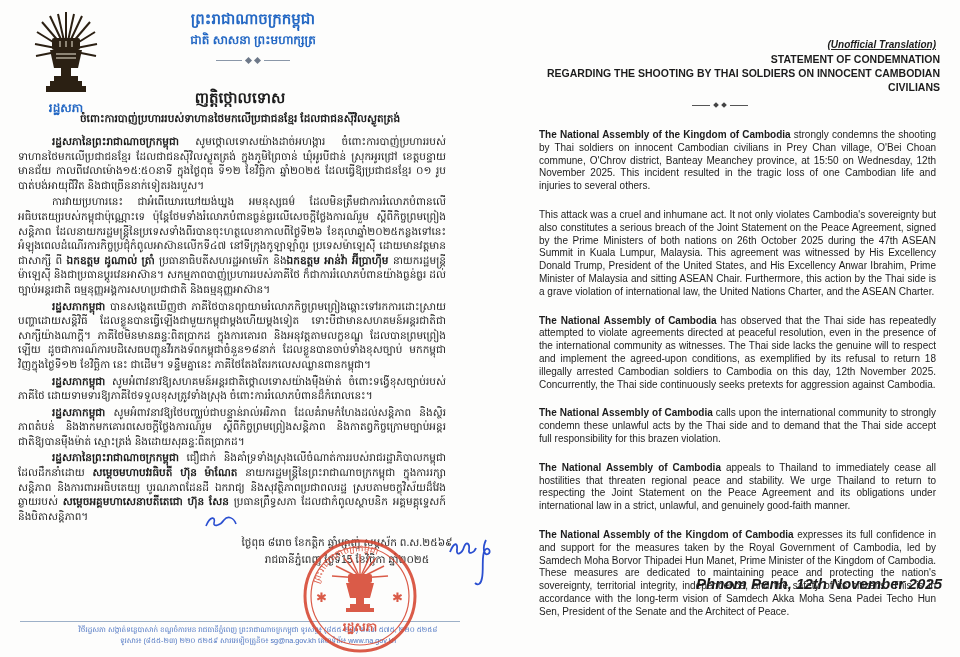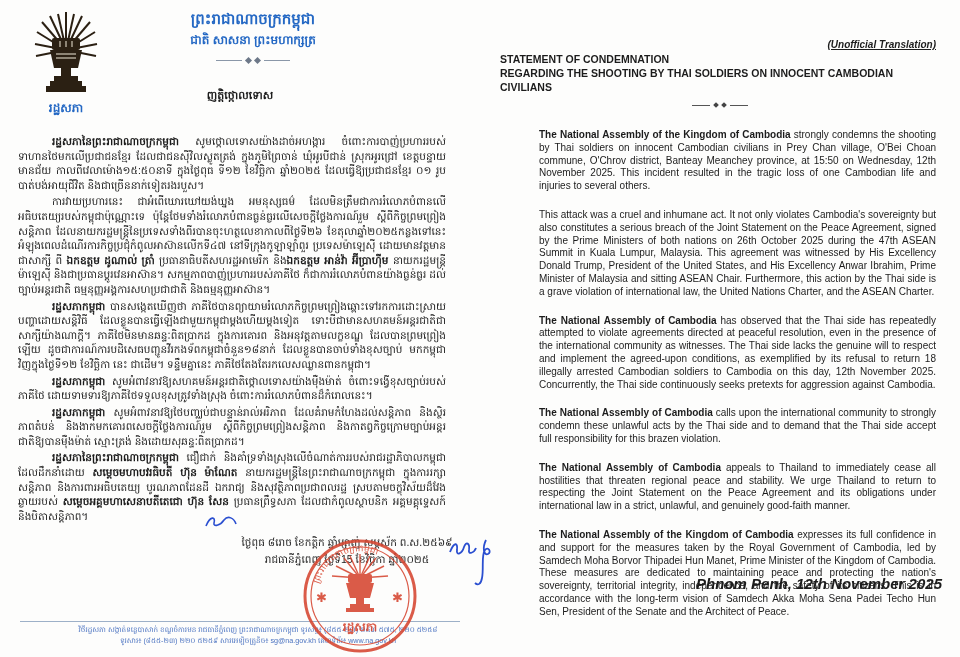--- a/index.html
+++ b/index.html
@@ -9,34 +9,34 @@
   .b{font-weight:bold;}
   
   .kh-head{left:118px;top:8px;width:270px;text-align:center;color:#2468c4;font-weight:bold;}
   .kh-head .l1{font-size:15px;line-height:22px;}
   .kh-head .l2{font-size:12px;line-height:20px;}
   .divider{display:flex;align-items:center;justify-content:center;gap:4px;margin-top:8px;}
   .divider .ln{height:1px;width:26px;background:#8a97a8;}
   .divider .dm{width:5px;height:5px;background:#6d7888;transform:rotate(45deg);}
   .kh-assembly{left:24px;top:100px;width:84px;text-align:center;color:#2468c4;
                font-weight:bold;font-size:12px;}
-  .kh-doc-title{left:18px;top:88px;width:444px;text-align:center;font-weight:bold;font-size:11px;}
+  .kh-doc-title{left:18px;top:88px;width:444px;text-align:center;font-weight:bold;font-size:15px;}
   .kh-subtitle{left:12px;top:112px;width:456px;text-align:center;font-weight:bold;font-size:10.5px;
                white-space:nowrap;overflow:hidden;}
   .kh-body{left:18px;top:134px;width:444px;height:396px;overflow:hidden;
            font-size:10.5px;line-height:14.6px;text-align:justify;}
   .kh-body p{margin:0 16px 2px 0;text-indent:34px;}
   .kh-date{left:226px;top:534px;width:242px;text-align:center;font-size:10.5px;line-height:17px;}
   .kh-footer-line{left:20px;top:621px;width:440px;height:1px;background:#9db0c8;}
   .kh-footer{left:32px;top:625px;width:452px;text-align:center;color:#4a72c0;
              font-size:7.2px;line-height:10.5px;}
   
   .en-tag{right:24px;top:11px;font-size:10px;font-style:italic;font-weight:bold;
           text-decoration:underline;margin-top:28px;}
-  .en-title{left:500px;top:52px;width:440px;text-align:left;font-weight:bold;
+  .en-title{left:500px;top:52px;width:440px;text-align:right;font-weight:bold;
             font-size:10.5px;line-height:14px;}
   .en-body{left:539px;top:113px;width:397px;font-size:10px;line-height:12.8px;text-align:justify;}
   .en-body p{margin:16px 0 9px 0;}
   .en-date{right:18px;top:575px;font-size:15px;font-style:italic;font-weight:bold;}
   
   .seal{left:292px;top:536px;width:136px;height:121px;opacity:.88;}
 </style>
 </head>
 <body>
 
@@ -81,20 +81,21 @@
     <div class="l2">ជាតិ សាសនា ព្រះមហាក្សត្រ</div>
     <div class="divider">
       <span class="ln"></span>
         <span class="dm"></span>
         <span class="dm"></span>
         <span class="ln"></span>
     </div>
   </div>
 
   <div class="abs kh-doc-title">ញត្តិថ្កោលទោស</div>
+  <div class="abs kh-subtitle">ចំពោះការបាញ់ប្រហាររបស់ទាហានថៃមកលើប្រជាជនខ្មែរ ដែលជាជនស៊ីវិលស្លូតត្រង់</div>
 
   <div class="abs kh-body">
     <p><span class="b">រដ្ឋសភានៃព្រះរាជាណាចក្រកម្ពុជា </span><span>សូមថ្កោលទោសយ៉ាងដាច់អហង្ការ ចំពោះការបាញ់ប្រហាររបស់ទាហានថៃមកលើប្រជាជនខ្មែរ ដែលជាជនស៊ីវិលស្លូតត្រង់ ក្នុងភូមិព្រៃចាន់ ឃុំអូរបីជាន់ ស្រុកអូរជ្រៅ ខេត្តបន្ទាយមានជ័យ កាលពីវេលាម៉ោង១៥:៥០នាទី ក្នុងថ្ងៃពុធ ទី១២ ខែវិច្ឆិកា ឆ្នាំ២០២៥ ដែលធ្វើឱ្យប្រជាជនខ្មែរ ០១ រូប បាត់បង់អាយុជីវិត និងជាច្រើននាក់ទៀតរងរបួស។</span></p>
     <p><span>ការវាយប្រហារនេះ ជាអំពើឃោរឃៅយង់ឃ្នង អមនុស្សធម៌ ដែលមិនត្រឹមជាការរំលោភបំពានលើអធិបតេយ្យរបស់កម្ពុជាប៉ុណ្ណោះទេ ប៉ុន្តែថែមទាំងរំលោភបំពានធ្ងន់ធ្ងរលើសេចក្តីថ្លែងការណ៍រួម ស្តីពីកិច្ចព្រមព្រៀងសន្តិភាព ដែលនាយករដ្ឋមន្ត្រីនៃប្រទេសទាំងពីរបានចុះហត្ថលេខាកាលពីថ្ងៃទី២៦ ខែតុលាឆ្នាំ២០២៥កន្លងទៅនេះ អំឡុងពេលដំណើរការកិច្ចប្រជុំកំពូលអាស៊ានលើកទី៤៧ នៅទីក្រុងកូឡាឡាំពួរ ប្រទេសម៉ាឡេស៊ី ដោយមានវត្តមានជាសាក្សី ពី </span><span class="b">ឯកឧត្តម ដូណាល់ ត្រាំ </span><span>ប្រធានាធិបតីសហរដ្ឋអាមេរិក និង</span><span class="b">ឯកឧត្តម អាន់វ៉ា អ៊ីប្រាហ៊ីម </span><span>នាយករដ្ឋមន្ត្រីម៉ាឡេស៊ី និងជាប្រធានប្តូរវេនអាស៊ាន។ សកម្មភាពបាញ់ប្រហាររបស់ភាគីថៃ ក៏ជាការរំលោភបំពានយ៉ាងធ្ងន់ធ្ងរ ដល់ច្បាប់អន្តរជាតិ ធម្មនុញ្ញអង្គការសហប្រជាជាតិ និងធម្មនុញ្ញអាស៊ាន។</span></p>
     <p><span class="b">រដ្ឋសភាកម្ពុជា </span><span>បានសង្កេតឃើញថា ភាគីថៃបានព្យាយាមរំលោភកិច្ចព្រមព្រៀងឆ្ពោះទៅរកការដោះស្រាយបញ្ហាដោយសន្តិវិធី ដែលខ្លួនបានធ្វើឡើងជាមួយកម្ពុជាម្តងហើយម្តងទៀត ទោះបីជាមានសហគមន៍អន្តរជាតិជាសាក្សីយ៉ាងណាក្តី។ ភាគីថៃមិនមានឆន្ទៈពិតប្រាកដ ក្នុងការគោរព និងអនុវត្តតាមលក្ខខណ្ឌ ដែលបានព្រមព្រៀងឡើយ ដូចជាការណ៍ការបដិសេធបញ្ជូនវីរកងទ័ពកម្ពុជាចំនួន១៨នាក់ ដែលខ្លួនបានចាប់ទាំងខុសច្បាប់ មកកម្ពុជាវិញក្នុងថ្ងៃទី១២ ខែវិច្ឆិកា នេះ ជាដើម។ ទន្ទឹមគ្នានេះ ភាគីថៃតែងតែរកលេសឈ្លានពានកម្ពុជា។</span></p>
     <p><span class="b">រដ្ឋសភាកម្ពុជា </span><span>សូមអំពាវនាវឱ្យសហគមន៍អន្តរជាតិថ្កោលទោសយ៉ាងម៉ឺងម៉ាត់ ចំពោះទង្វើខុសច្បាប់របស់ភាគីថៃ ដោយទាមទារឱ្យភាគីថៃទទួលខុសត្រូវទាំងស្រុង ចំពោះការរំលោភបំពានដ៏កំរោលនេះ។</span></p>
     <p><span class="b">រដ្ឋសភាកម្ពុជា </span><span>សូមអំពាវនាវឱ្យថៃបញ្ឈប់ជាបន្ទាន់រាល់អរិភាព ដែលគំរាមកំហែងដល់សន្តិភាព និងស្ថិរភាពតំបន់ និងងាកមកគោរពសេចក្តីថ្លែងការណ៍រួម ស្តីពីកិច្ចព្រមព្រៀងសន្តិភាព និងកាតព្វកិច្ចក្រោមច្បាប់អន្តរជាតិឱ្យបានម៉ឺងម៉ាត់ ស្មោះត្រង់ និងដោយសុឆន្ទៈពិតប្រាកដ។</span></p>
     <p><span class="b">រដ្ឋសភានៃព្រះរាជាណាចក្រកម្ពុជា </span><span>ជឿជាក់ និងគាំទ្រទាំងស្រុងលើចំណាត់ការរបស់រាជរដ្ឋាភិបាលកម្ពុជា ដែលដឹកនាំដោយ </span><span class="b">សម្តេចមហាបវរធិបតី ហ៊ុន ម៉ាណែត </span><span>នាយករដ្ឋមន្ត្រីនៃព្រះរាជាណាចក្រកម្ពុជា ក្នុងការរក្សា សន្តិភាព និងការពារអធិបតេយ្យ បូរណភាពដែនដី ឯករាជ្យ និងសុវត្ថិភាពប្រជាពលរដ្ឋ ស្របតាមចក្ខុវិស័យដ៏វែងឆ្ងាយរបស់ </span><span class="b">សម្តេចអគ្គមហាសេនាបតីតេជោ ហ៊ុន សែន </span><span>ប្រធានព្រឹទ្ធសភា ដែលជាកំពូលស្ថាបនិក អគ្គមគ្គុទ្ទេសក៍ និងបិតាសន្តិភាព។</span></p>
   </div>
 

